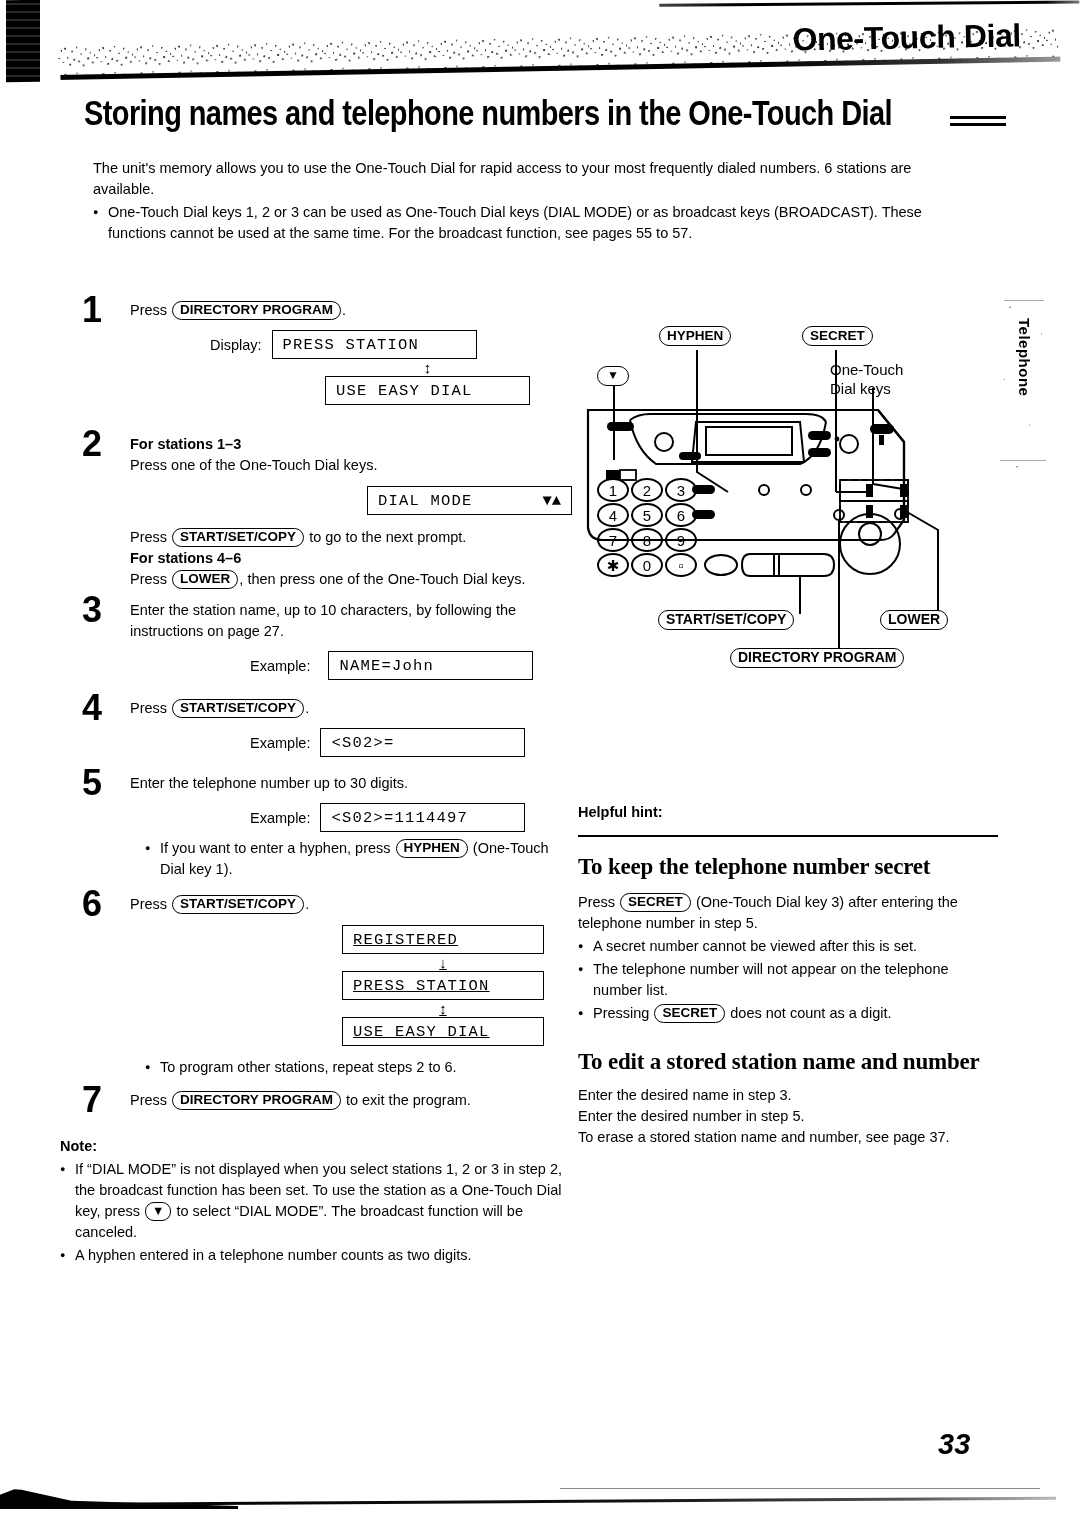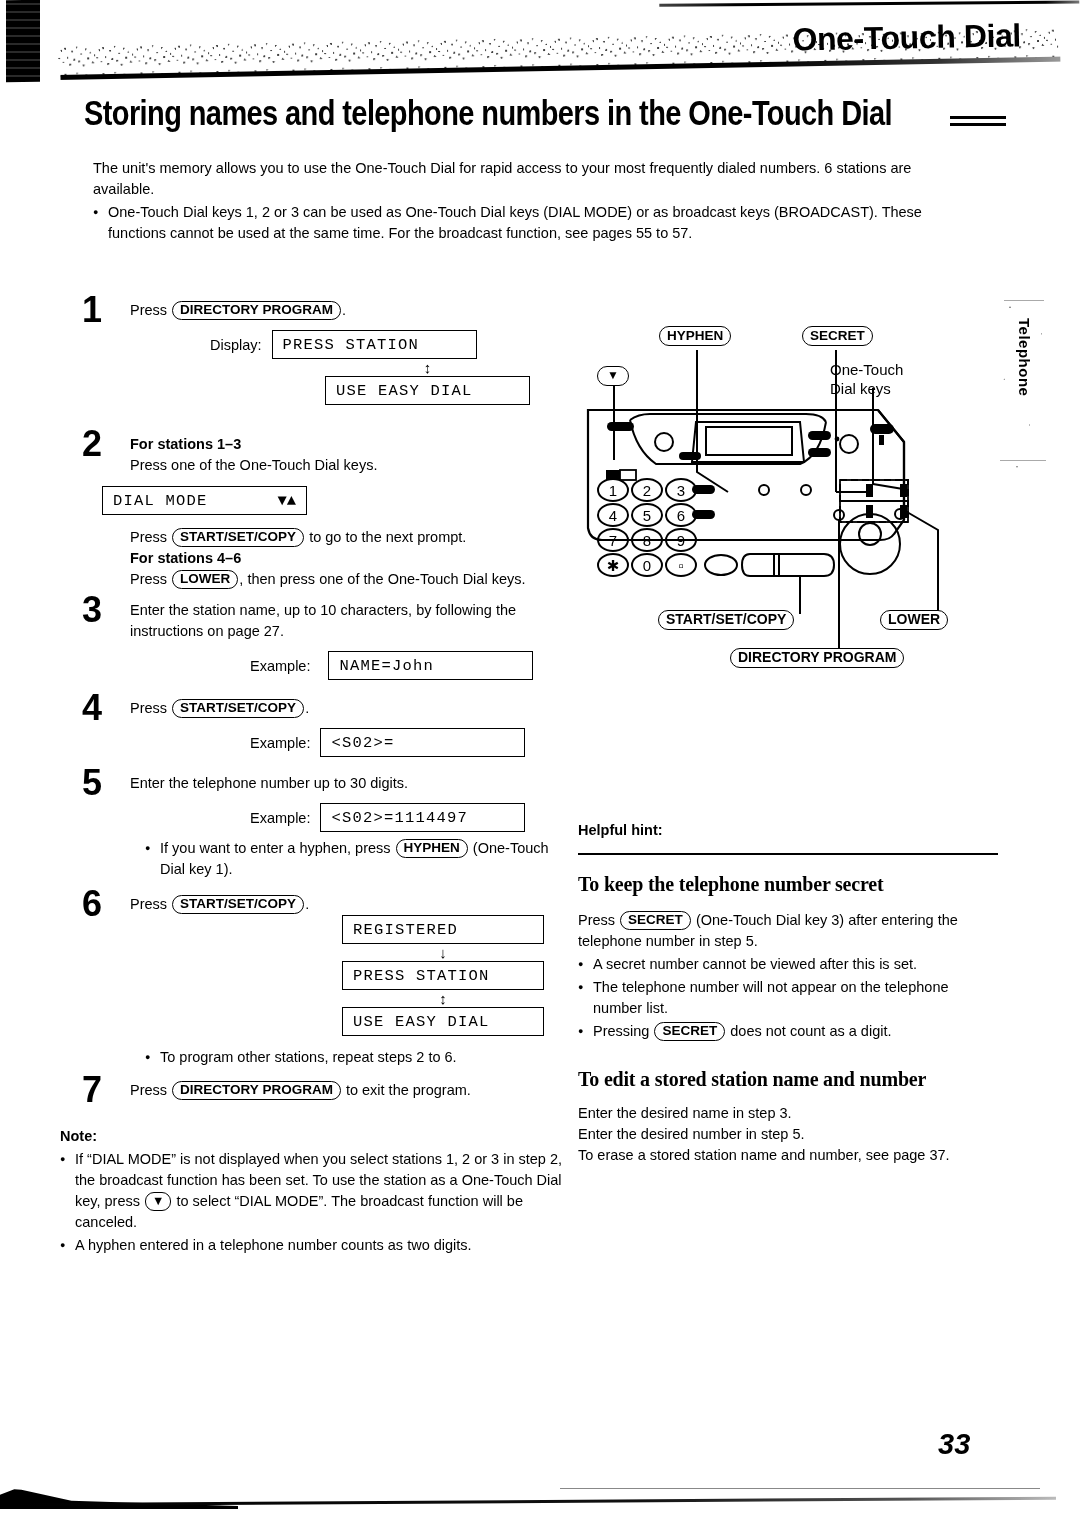--- a/index.html
+++ b/index.html
@@ -130,21 +130,21 @@
   .lcd.center{text-align:left;}
   .lcd .right-glyph{position:absolute;right:10px;top:0;letter-spacing:0;}
   .arrow-updown,.arrow-down{
     text-align:center;font-size:15px;line-height:17px;height:17px;font-weight:bold;
   }
   .dlabel{font-size:14.5px;display:inline-block;}
 
   
   .serif-h{
     font-family:"Liberation Serif","DejaVu Serif",serif;
-    font-weight:bold;font-size:20px;line-height:31px;letter-spacing:-0.2px;
+    font-weight:bold;font-size:23px;line-height:31px;letter-spacing:-0.2px;
   }
   .rtext{font-size:14.5px;line-height:21px;}
   .hr{border:0;border-top:2px solid #000;margin:12px 0 14px 0;}
 
   
   .side-tab{
     position:absolute;left:1016px;top:318px;
     font-size:15px;font-weight:bold;
     writing-mode:vertical-rl;letter-spacing:0.5px;
   }
@@ -229,21 +229,21 @@
         <div class="lcd center">USE EASY DIAL</div>
       </div>
     </div>
 
     <div class="step" style="margin-top:14px;">
       <div class="step-num">2</div>
       <div class="step-body">
         <div class="bold">For stations 1–3</div>
         <div>Press one of the One-Touch Dial keys.</div>
       </div>
-      <div style="margin-top:10px;width:205px;padding-left:42px;">
+      <div style="margin-left:265px;margin-top:10px;width:205px;padding-left:42px;">
         <div class="lcd">
           <span>DIAL MODE</span>
           <span class="right-glyph">▼▲</span>
         </div>
       </div>
       <div class="step-body" style="margin-top:12px;">
         <span>Press</span>
         <span class="key">START/SET/COPY</span>
         <span>to go to the next prompt.</span>
       </div>
@@ -294,21 +294,21 @@
         <span>(One-Touch Dial key 1).</span>
       </div>
     </div>
 
     <div class="step" style="margin-top:14px;">
       <div class="step-num">6</div>
       <div class="step-body">
         <span>Press</span>
         <span class="key">START/SET/COPY</span><span>.</span>
       </div>
-      <div style="margin-left:282px;margin-top:0;width:202px;">
+      <div style="margin-left:282px;margin-top:10px;width:202px;text-decoration:underline;">
         <div class="lcd center">REGISTERED</div>
         <div class="arrow-down">↓</div>
         <div class="lcd center">PRESS STATION</div>
         <div class="arrow-updown">↕</div>
         <div class="lcd center">USE EASY DIAL</div>
       </div>
       <div class="step-body bul" style="margin-left:85px;margin-top:11px;">To program other stations, repeat steps 2 to 6.</div>
     </div>
 
     <div class="step" style="margin-top:12px;">
@@ -432,21 +432,21 @@
           <text x="69" y="249">0</text>
           <text x="103" y="249">▫</text>
       </g>
     </svg>
 
     <div class="calloutbox" style="left:80px;top:288px;font-size:14px;">START/SET/COPY</div>
     <div class="calloutbox" style="left:302px;top:288px;font-size:14px;">LOWER</div>
     <div class="calloutbox" style="left:152px;top:326px;font-size:14px;">DIRECTORY PROGRAM</div>
   </div>
 
-  <div class="col-right" style="top:820px;">
+  <div class="col-right" style="top:802px;">
 
     <div class="rtext">
       <div class="bold">Helpful hint:</div>
     </div>
 
     <hr class="hr">
 
     <div class="serif-h">To keep the telephone number secret</div>
 
     <div class="rtext" style="margin-top:10px;">

